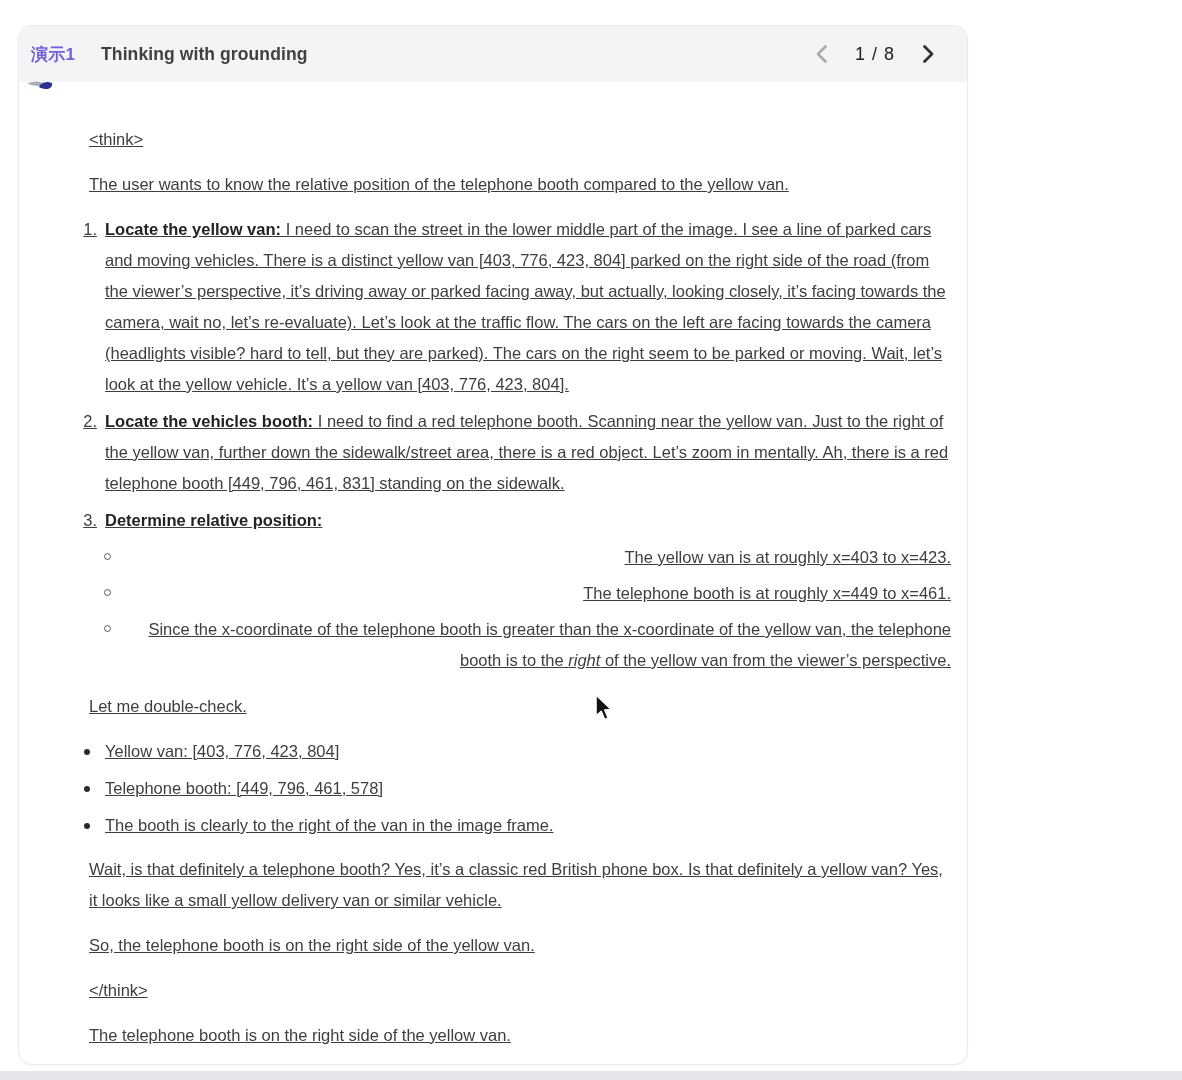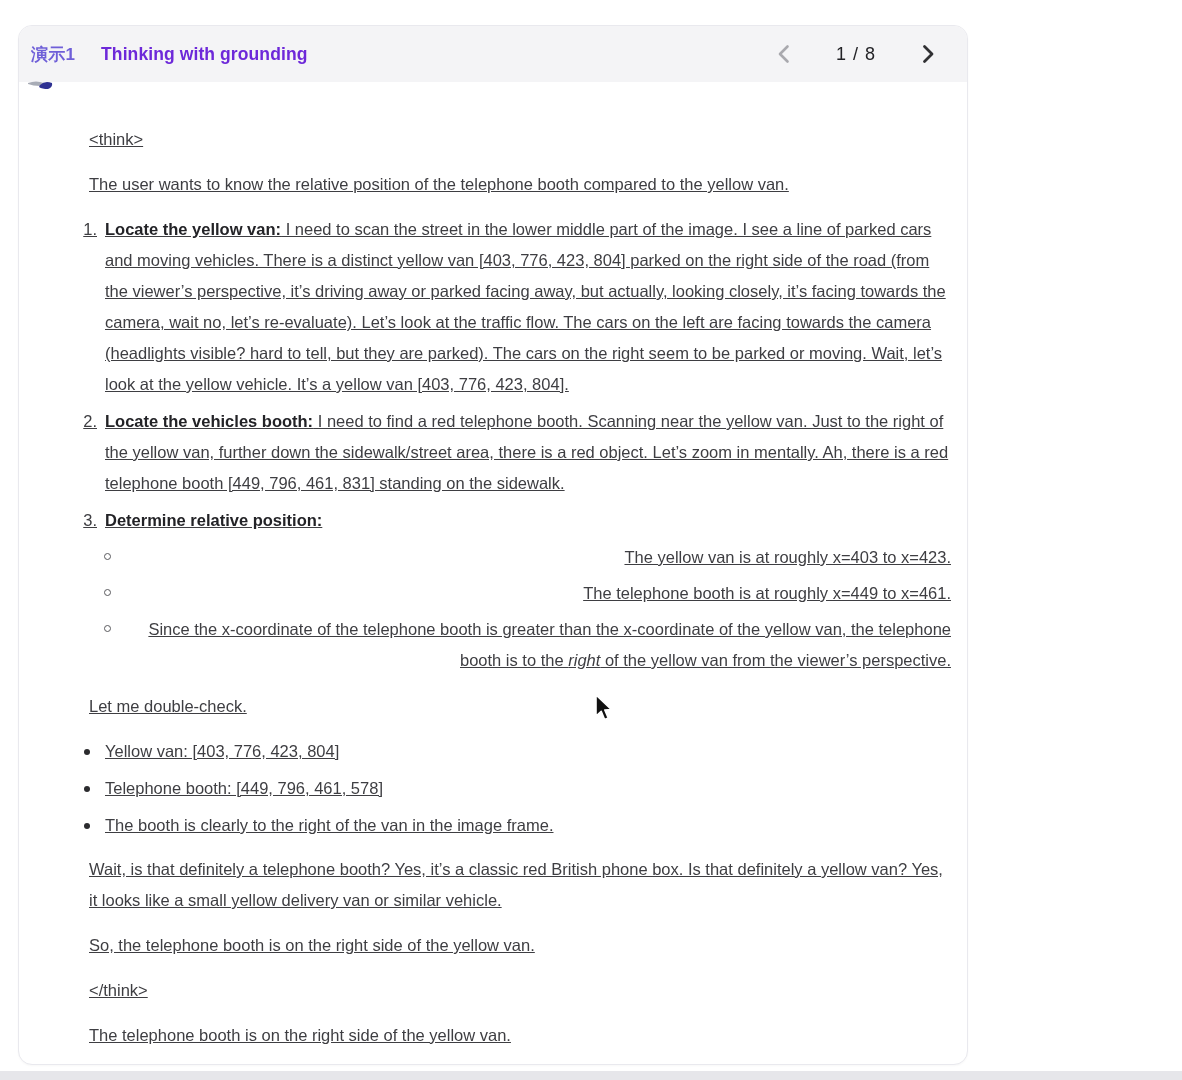--- a/index.html
+++ b/index.html
@@ -18,24 +18,24 @@
   .card-header{
     height:56px;background:#f4f4f6;
     display:flex;align-items:center;
     padding:0 18px 0 12px;box-sizing:border-box;
   }
   .badge{
     color:#6f5fd8;font-weight:700;font-size:17px;letter-spacing:0.2px;
     margin-right:26px;white-space:nowrap;
   }
   .card-title{
-    color:#6d28d9;font-weight:700;font-size:17.5px;letter-spacing:0.1px;
+    color:#404040;font-weight:700;font-size:17.5px;letter-spacing:0.1px;
     flex:1;
   }
-  .pager{display:flex;align-items:center;gap:42px;margin-right:10px;}
+  .pager{display:flex;align-items:center;gap:23px;margin-right:10px;}
   .pager-btn{
     background:none;border:none;padding:4px;cursor:pointer;
     display:flex;align-items:center;justify-content:center;
   }
   .pager-count{
     font-size:18px;color:#232327;letter-spacing:1px;white-space:nowrap;
   }
   .content{
     padding:42px 16px 0 70px;box-sizing:border-box;
     font-size:16.5px;line-height:31px;color:#3e3e42;text-decoration:underline;

